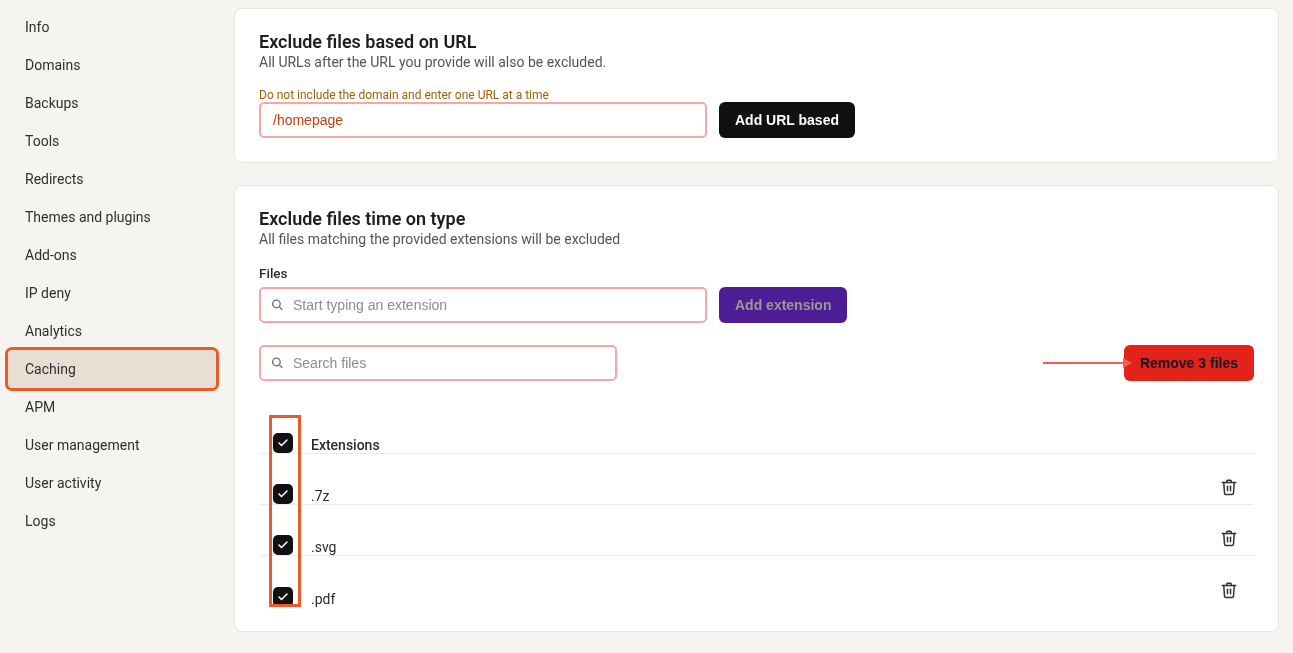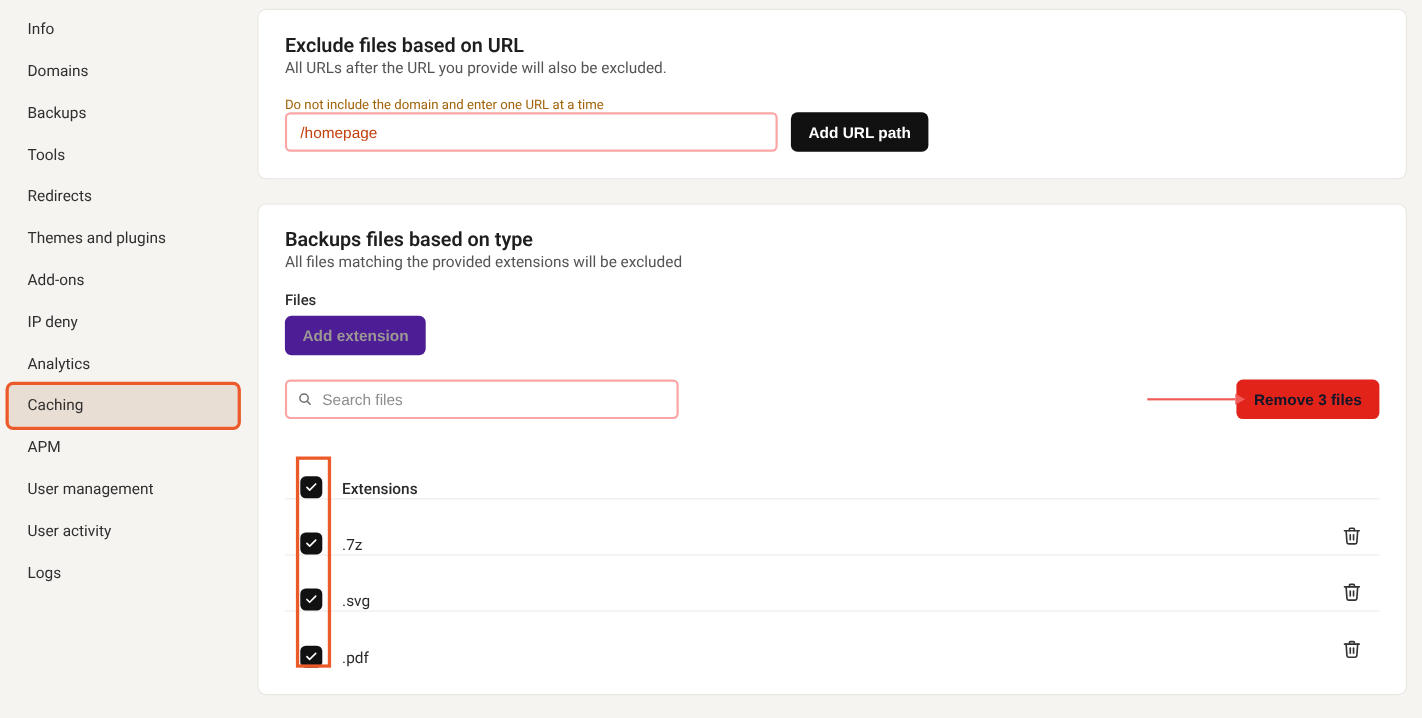--- a/index.html
+++ b/index.html
@@ -210,30 +210,39 @@
   </nav>
 
   <main class="content">
 
     <section class="panel">
       <h2 class="panel-title">Exclude files based on URL</h2>
       <p class="panel-sub">All URLs after the URL you provide will also be excluded.</p>
       <div class="field-hint">Do not include the domain and enter one URL at a time</div>
       <div class="row">
         <input class="text-input" type="text" value="/homepage" style="">
-        <button class="btn btn-black">Add URL path</button>
+        <button class="btn btn-black">Add URL based</button>
       </div>
     </section>
 
     <section class="panel">
-      <h2 class="panel-title">Backups files based on type</h2>
+      <h2 class="panel-title">Exclude files time on type</h2>
       <p class="panel-sub">All files matching the provided extensions will be excluded</p>
       <div class="field-label">Files</div>
 
       <div class="row" style="margin-top:6px;">
+        <div class="search-wrap">
+          <span class="icon-holder">
+            <svg width="13" height="13" viewBox="0 0 24 24" fill="none" stroke="currentColor" stroke-width="2.5">
+                <circle cx="10" cy="10" r="7"></circle>
+                <line x1="21" y1="21" x2="15.5" y2="15.5"></line>
+              </svg>
+          </span>
+          <input class="text-input" type="text" placeholder="Start typing an extension" style="">
+        </div>
         <button class="btn btn-disabled">Add extension</button>
       </div>
 
       <div class="sec-row2">
         <div class="search-wrap small">
           <span class="icon-holder">
             <svg width="13" height="13" viewBox="0 0 24 24" fill="none" stroke="currentColor" stroke-width="2.5">
                 <circle cx="10" cy="10" r="7"></circle>
                 <line x1="21" y1="21" x2="15.5" y2="15.5"></line>
               </svg>

